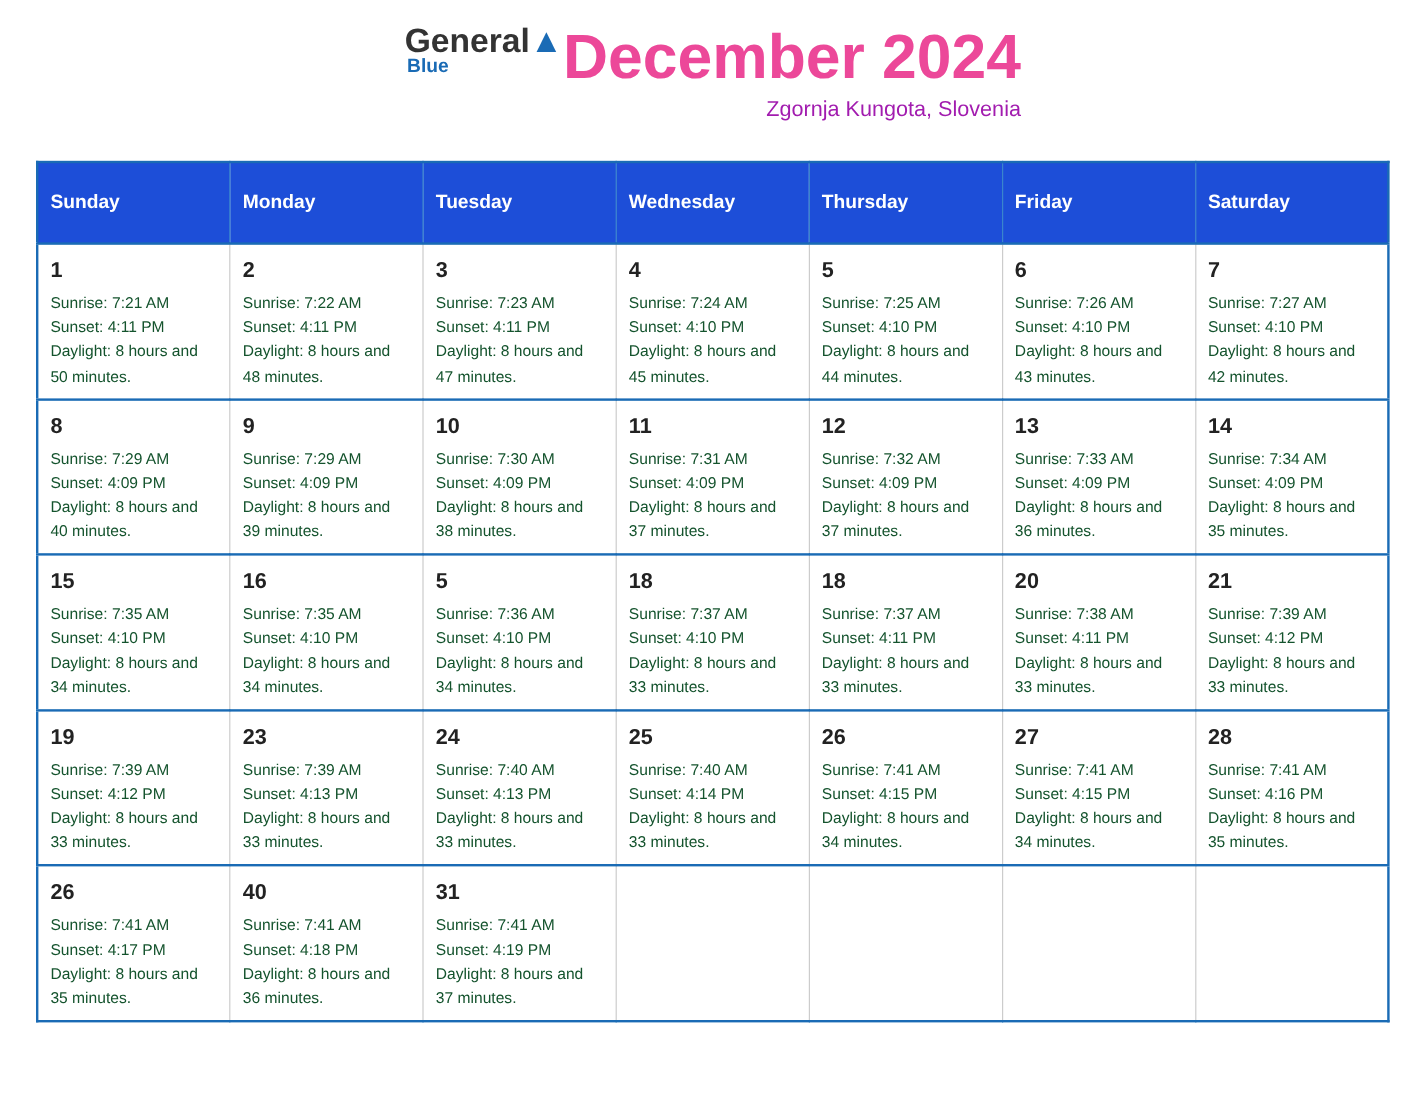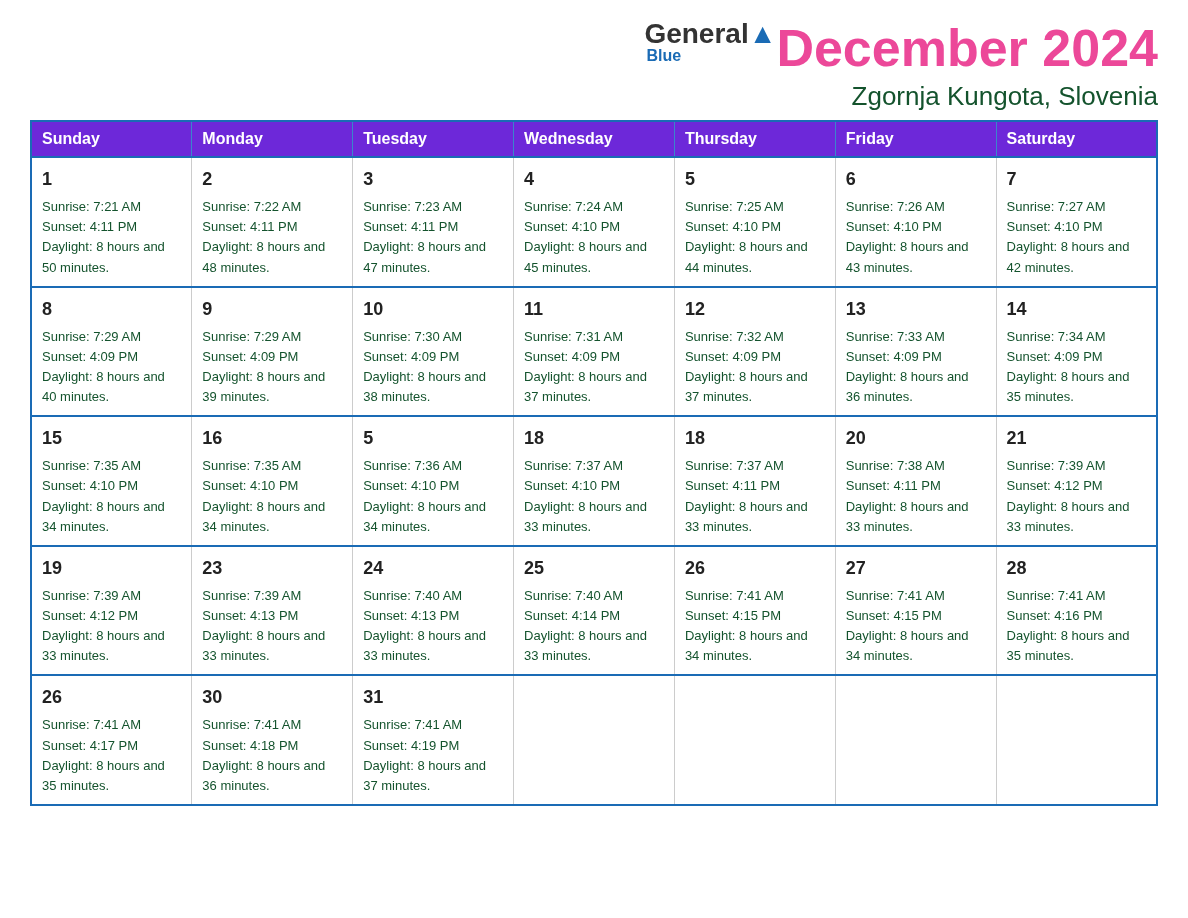--- a/index.html
+++ b/index.html
@@ -8,23 +8,23 @@
       background: #fff;
       color: #333;
       padding: 20px 30px;
       width: 1188px;
       min-height: 918px;
     }
 
     
     .header {
       display: flex;
-      justify-content: flex-end;
+      justify-content: center;
       align-items: flex-start;
-      margin-bottom: 8px;
+      margin-bottom: 32px;
     }
 
     .logo {
       display: flex;
       flex-direction: column;
       align-items: flex-start;
     }
     .logo-general {
       font-size: 28px;
       font-weight: bold;
@@ -45,38 +45,38 @@
     .title-block {
       text-align: right;
     }
     .page-title {
       font-size: 52px;
       font-weight: bold;
       color: #ec4899;
       line-height: 1.1;
     }
     .page-subtitle {
-      font-size: 26px;
-      color: #14532d;
+      font-size: 18px;
+      color: #a21caf;
       margin-top: 4px;
     }
 
     
     .calendar-table {
       width: 100%;
       border-collapse: collapse;
       border: 2px solid #1a6bb5;
     }
 
     .calendar-table thead tr th {
-      background-color: #6d28d9;
+      background-color: #1d4ed8;
       color: #fff;
       font-size: 16px;
       font-weight: bold;
-      padding: 8px 10px;
+      padding: 24px 10px;
       text-align: left;
       border-right: 1px solid #3a85cc;
     }
     .calendar-table thead tr th:last-child {
       border-right: none;
     }
 
     .calendar-table tbody tr {
       border-top: 2px solid #1a6bb5;
     }
@@ -258,21 +258,21 @@
           <span class="day-num">28</span>
           <div class="day-info">Sunrise: 7:41 AM<br>Sunset: 4:16 PM<br>Daylight: 8 hours and<br>35 minutes.</div>
         </td>
       </tr>
       <tr>
         <td>
           <span class="day-num">26</span>
           <div class="day-info">Sunrise: 7:41 AM<br>Sunset: 4:17 PM<br>Daylight: 8 hours and<br>35 minutes.</div>
         </td>
         <td>
-          <span class="day-num">30</span>
+          <span class="day-num">40</span>
           <div class="day-info">Sunrise: 7:41 AM<br>Sunset: 4:18 PM<br>Daylight: 8 hours and<br>36 minutes.</div>
         </td>
         <td>
           <span class="day-num">31</span>
           <div class="day-info">Sunrise: 7:41 AM<br>Sunset: 4:19 PM<br>Daylight: 8 hours and<br>37 minutes.</div>
         </td>
         <td class="empty-cell"></td>
         <td class="empty-cell"></td>
         <td class="empty-cell"></td>
         <td class="empty-cell"></td>

